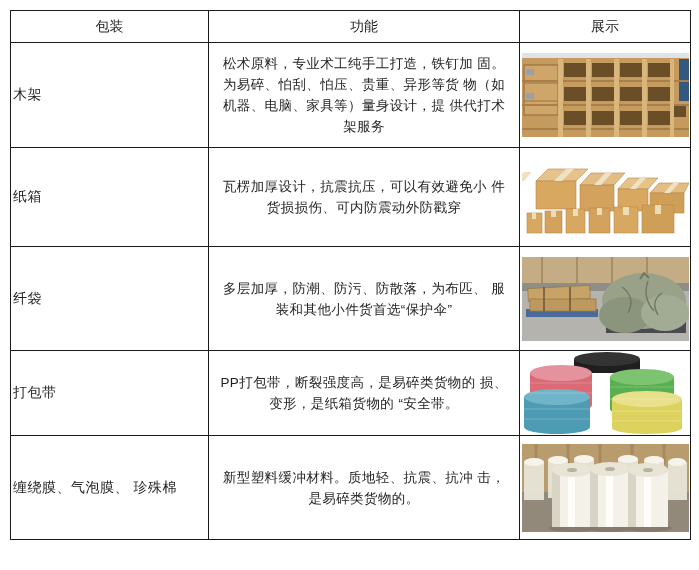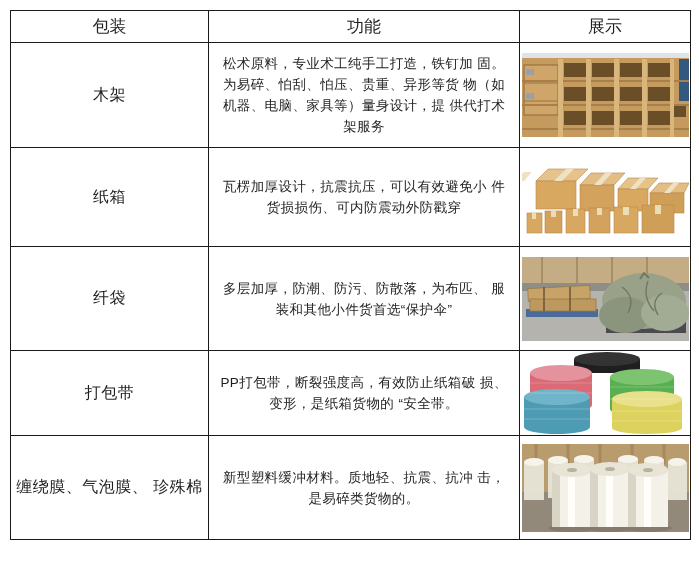--- a/index.html
+++ b/index.html
@@ -19,24 +19,24 @@
   col.c1{width:198px;}
   col.c2{width:311px;}
   col.c3{width:171px;}
   tr.hdr{height:32px;}
   tr.r1{height:105px;}
   tr.r2{height:99px;}
   tr.r3{height:104px;margin-left:40px;}
   tr.r4{height:79px;}
   tr.r5{height:104px;}
   th{
-    font-weight:normal;font-size:17px;text-align:center;vertical-align:middle;
+    font-weight:normal;font-size:14px;text-align:center;vertical-align:middle;
   }
   td.name{
-    font-size:16px;text-align:center;vertical-align:middle;padding:16px 2px;
+    font-size:14px;text-align:left;vertical-align:middle;padding:16px 2px;
     letter-spacing:.5px;
   }
   td.func{
     font-size:13.5px;line-height:21px;vertical-align:middle;
     padding:0 8px;text-align:center;letter-spacing:.4px;
   }
   td.shot{
     text-align:center;vertical-align:middle;padding:0;
   }
   td.shot svg{display:block;margin:0 auto;}
@@ -178,21 +178,21 @@
           <ellipse cx="103" cy="58" rx="26" ry="18" fill="#8b947c"></ellipse>
           <ellipse cx="143" cy="56" rx="24" ry="18" fill="#a2ab93"></ellipse>
           <path d="M100,30 q14,10 6,26 M126,24 q-6,16 6,30 M140,36 q-12,8 -4,22" stroke="#6f7862" stroke-width="1.4" fill="none"></path>
           <path d="M118,22 l4,-6 l5,5" stroke="#6f7862" stroke-width="2" fill="none"></path>
         </svg>
       </td>
     </tr>
 
     <tr class="r4">
       <td class="name">打包带</td>
-      <td class="func">PP打包带，断裂强度高，有效防止纸箱破 损、变形，是纸箱货物的 “安全带。</td>
+      <td class="func">PP打包带，断裂强度高，是易碎类货物的 损、变形，是纸箱货物的 “安全带。</td>
       <td class="shot">
         <svg width="167" height="84" viewBox="0 0 167 84">
           <rect width="167" height="84" fill="#ffffff"></rect>
 
           <rect x="52" y="8" width="66" height="14" fill="#1f1f1f"></rect>
           <ellipse cx="85" cy="8" rx="33" ry="7" fill="#333333"></ellipse>
 
           <rect x="8" y="22" width="62" height="32" fill="#d96a76"></rect>
           <ellipse cx="39" cy="22" rx="31" ry="8" fill="#e4929b"></ellipse>
           <ellipse cx="39" cy="54" rx="31" ry="8" fill="#d96a76"></ellipse>

